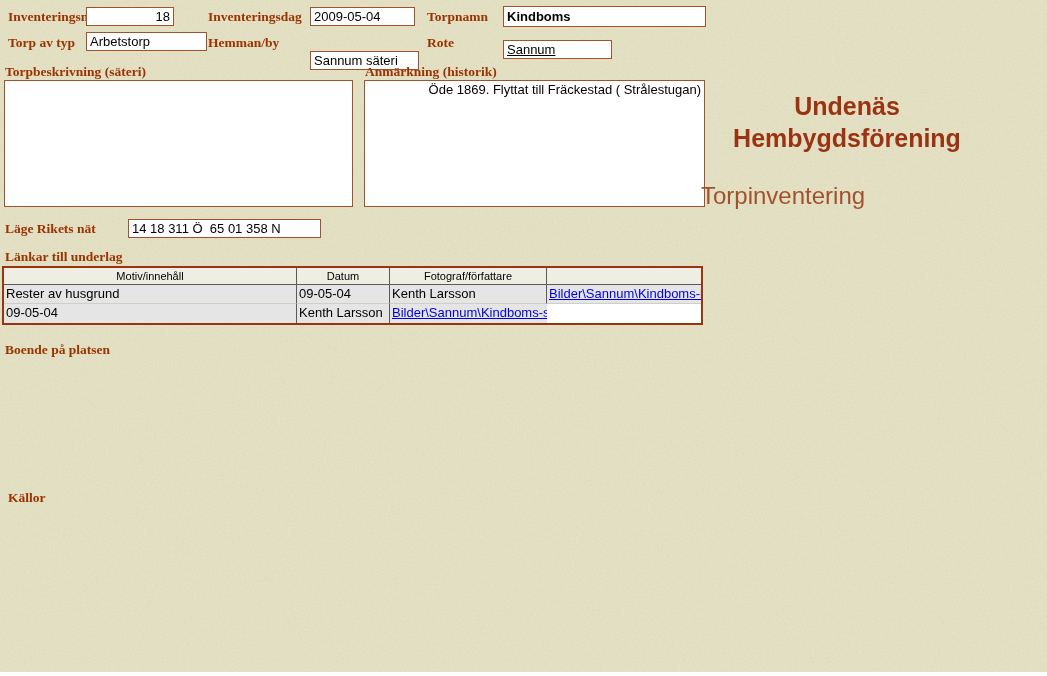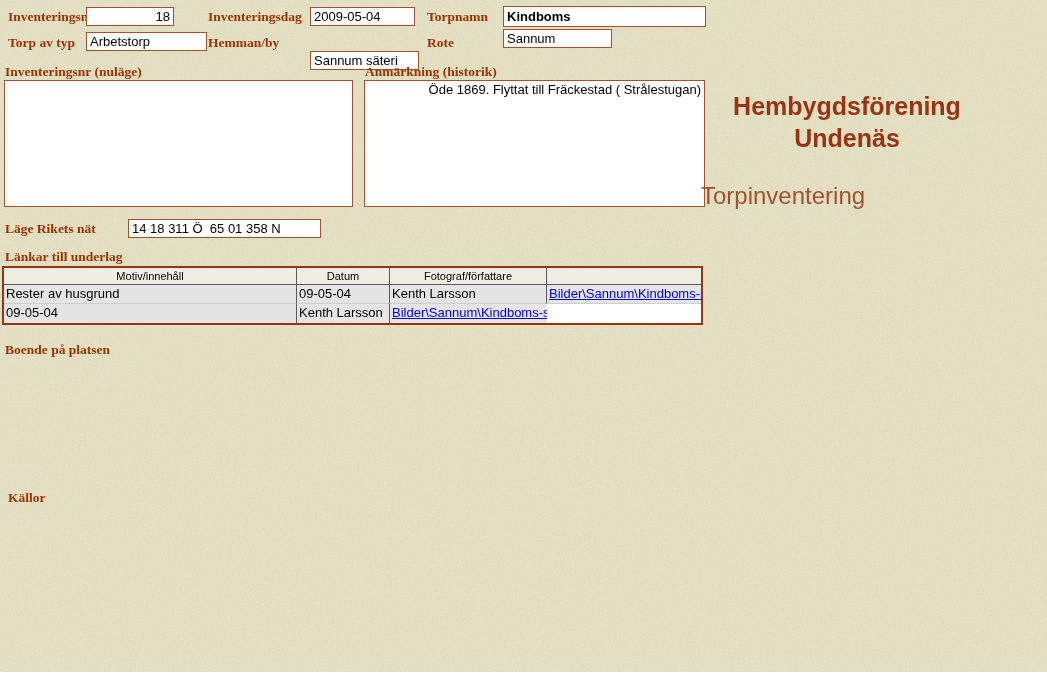--- a/index.html
+++ b/index.html
@@ -84,23 +84,23 @@
 <span class="lbl" style="left:208px;top:9px">Inventeringsdag</span>
 <input class="inp" style="left: 310px; top: 7px; width: 105px;" value="2009-05-04">
 <span class="lbl" style="left:427px;top:9px">Torpnamn</span>
 <input class="inp bold" style="left: 503px; top: 6px; width: 203px;" value="Kindboms">
 
 <span class="lbl" style="left:8px;top:35px">Torp av typ</span>
 <input class="inp" style="left: 86px; top: 32px; width: 121px;" value="Arbetstorp">
 <span class="lbl" style="left:208px;top:35px">Hemman/by</span>
 <input class="inp" style="left: 310px; top: 32px; width: 109px; margin-top: 19px;" value="Sannum säteri">
 <span class="lbl" style="left:427px;top:35px">Rote</span>
-<input class="inp" style="left: 503px; top: 29px; width: 109px;" value="Sannum">
+<input class="inp" style="left: 503px; top: 40px; width: 109px; text-decoration: underline;" value="Sannum">
 
-<span class="lbl" style="left:5px;top:64px">Inventeringsnr (nuläge)</span>
+<span class="lbl" style="left:5px;top:64px">Torpbeskrivning (säteri)</span>
 <span class="lbl" style="left:365px;top:64px">Anmärkning (historik)</span>
 <textarea class="box" style="left: 4px; top: 80px; width: 349px; height: 127px;"></textarea>
 <textarea class="box" style="left: 364px; top: 80px; width: 341px; height: 127px; text-align: right;">Öde 1869. Flyttat till Fräckestad ( Strålestugan)</textarea>
 
 <span class="lbl" style="left:5px;top:221px">Läge Rikets nät</span>
 <input class="inp" style="left: 128px; top: 219px; width: 193px;" value="14 18 311 Ö  65 01 358 N">
 
 <span class="lbl" style="left:5px;top:249px">Länkar till underlag</span>
 
 <div class="tbl">
@@ -116,18 +116,18 @@
 
   <div class="td">09-05-04</div>
   <div class="td">Kenth Larsson</div>
   <div class="td last"><a class="filelink">Bilder\Sannum\Kindboms-s</a></div>
 </div>
 
 <span class="lbl" style="left:5px;top:342px">Boende på platsen</span>
 <span class="lbl" style="left:8px;top:490px">Källor</span>
 
 <div class="title">
+  <div>Undenäs</div>
   <div>Hembygdsförening</div>
-  <div>Undenäs</div>
 </div>
 <div class="subtitle">Torpinventering</div>
 
 <div class="bottom-edge"></div>
 
 </body></html>

